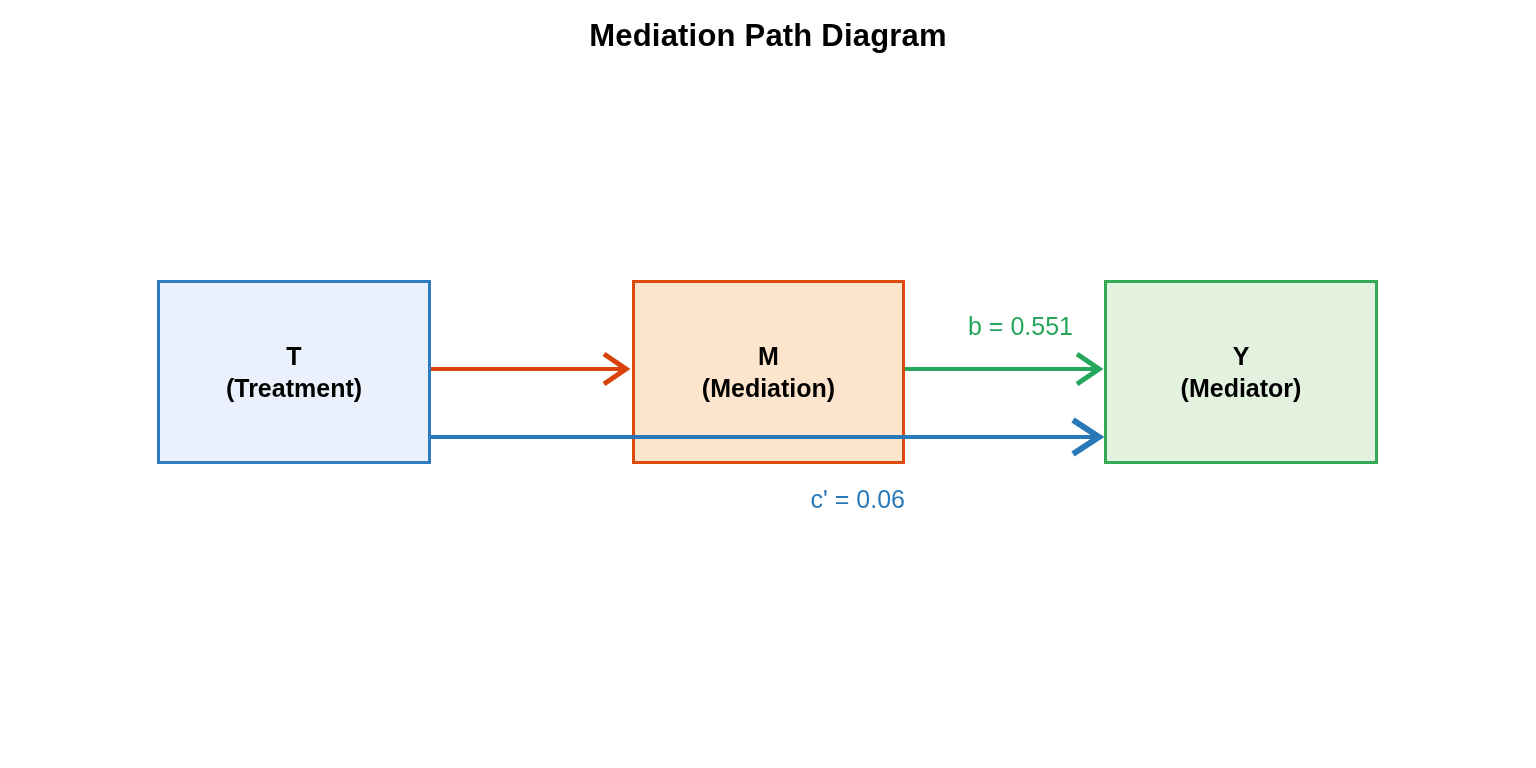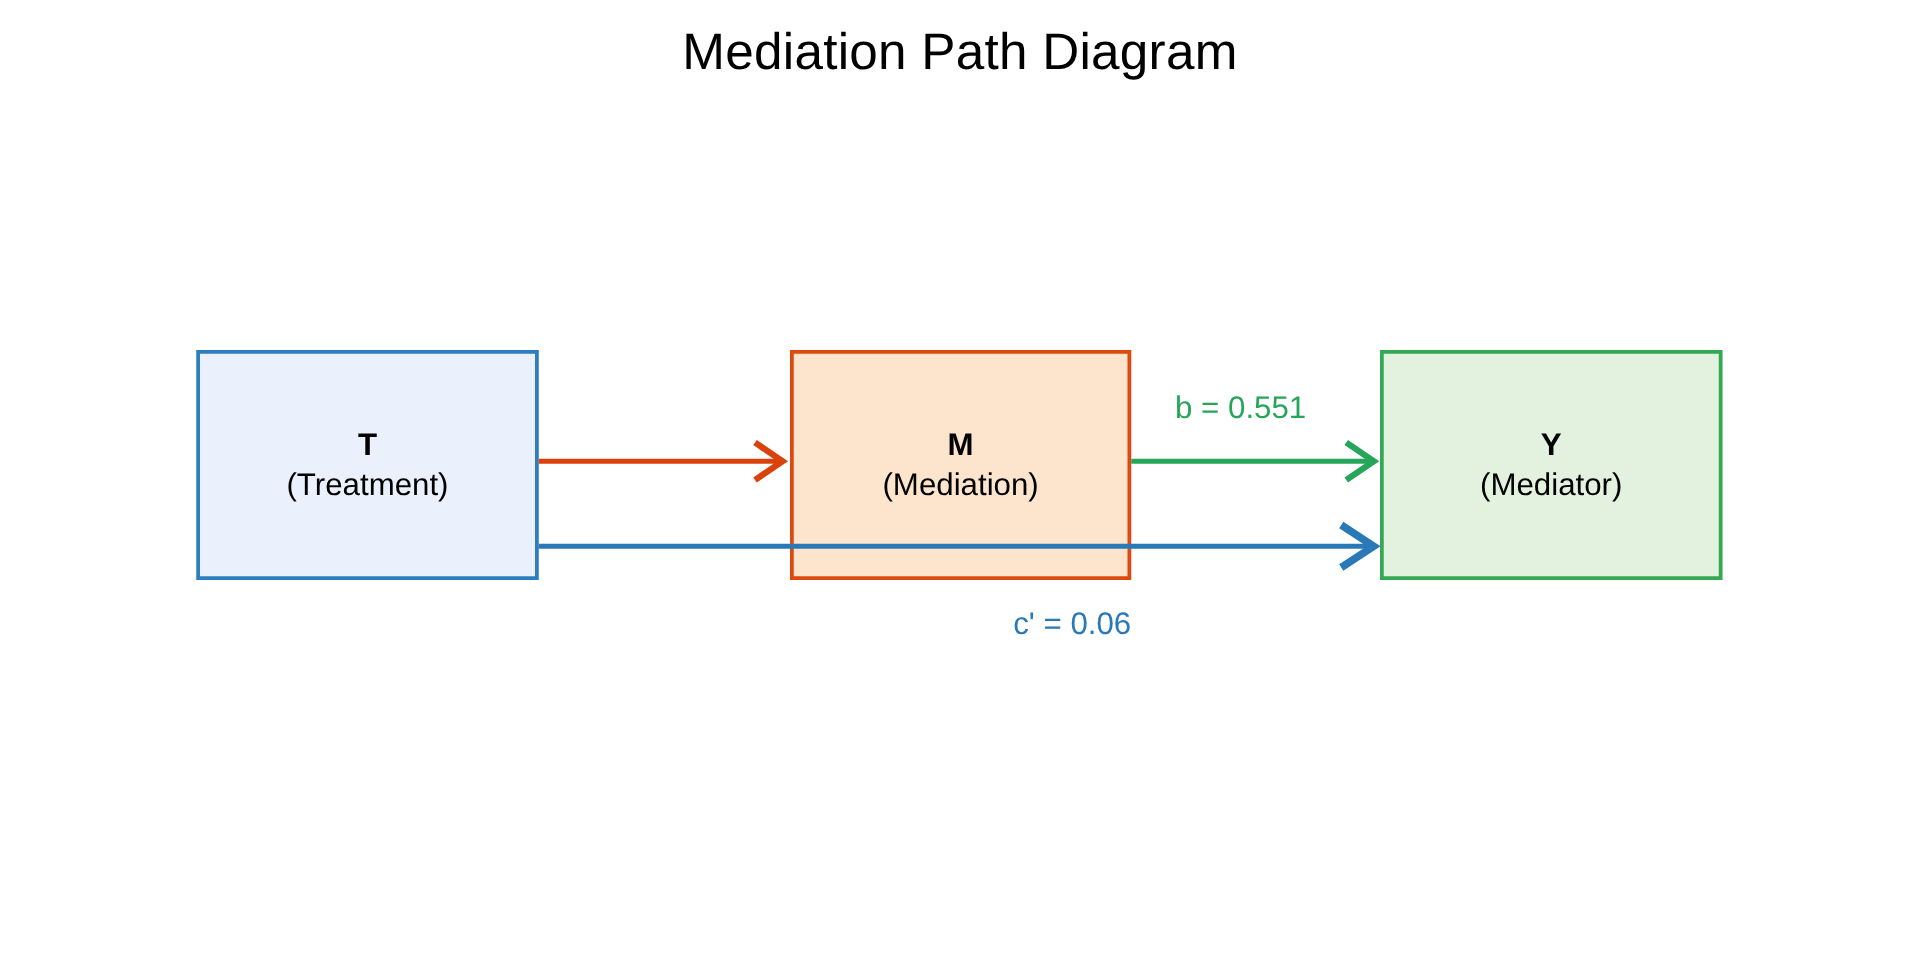--- a/index.html
+++ b/index.html
@@ -20,22 +20,22 @@
     background: #ffffff;
   }
 
   
   #title {
     position: absolute;
     left: 0;
     top: 18px;
     width: 1536px;
     text-align: center;
-    font-size: 41px;
-    font-weight: normal;
+    font-size: 31px;
+    font-weight: bold;
     color: #000000;
     letter-spacing: 0.2px;
   }
 
   
   .node {
     position: absolute;
     box-sizing: border-box;
     display: flex;
     flex-direction: column;
@@ -47,21 +47,21 @@
     line-height: 1.28;
   }
   .node .node-code {
     font-size: 25px;
     font-weight: bold;
     color: #000000;
     display: block;
   }
   .node .node-name {
     font-size: 25px;
-    font-weight: normal;
+    font-weight: bold;
     color: #000000;
     display: block;
   }
 
   #node-t {
     left: 157px;  top: 280px;  width: 274px;  height: 184px;
     background: #eaf0fc;
     border-color: #2e7ebf;
     z-index: 4;
   }
@@ -98,20 +98,21 @@
     left: 431px; top: 312px; width: 201px;
     text-align: center;
     color: #d9430b;
     z-index: 8;
   }
   #label-b {
     left: 905px; top: 312px; width: 175px;
     text-align: center;
     color: #26a65b;
     z-index: 8;
+    padding-left: 28px;
   }
   #label-cprime {
     left: 632px; top: 485px; width: 273px;
     text-align: right;
     color: #2979b9;
     z-index: 8;
   }
 
   
   #summary {

